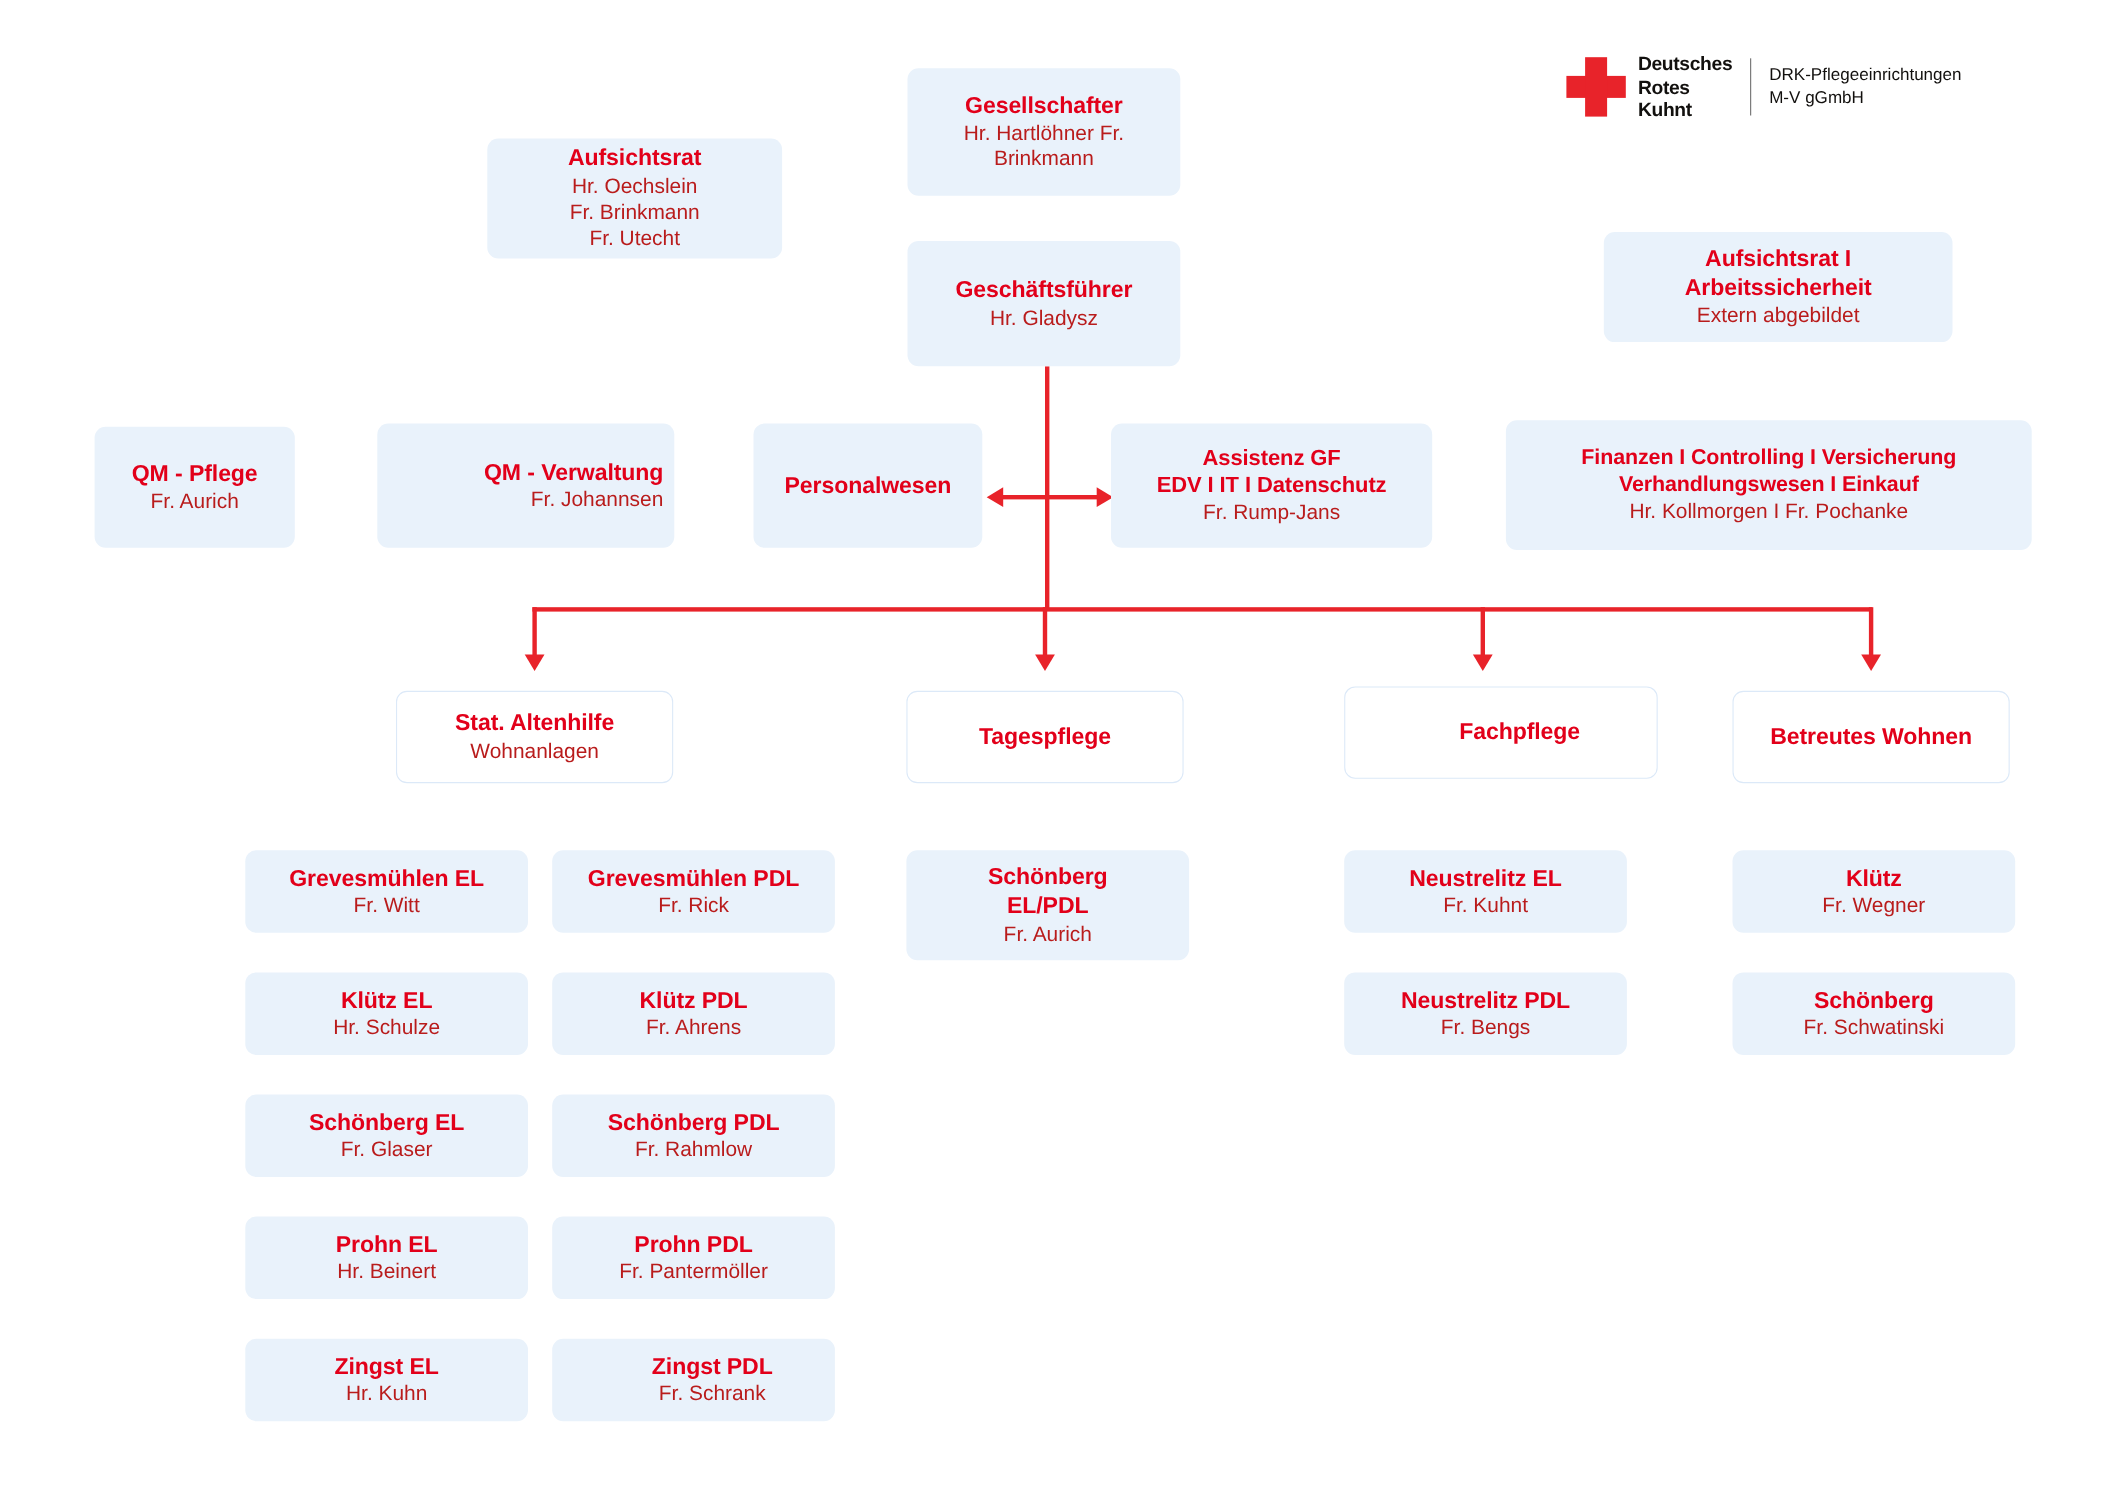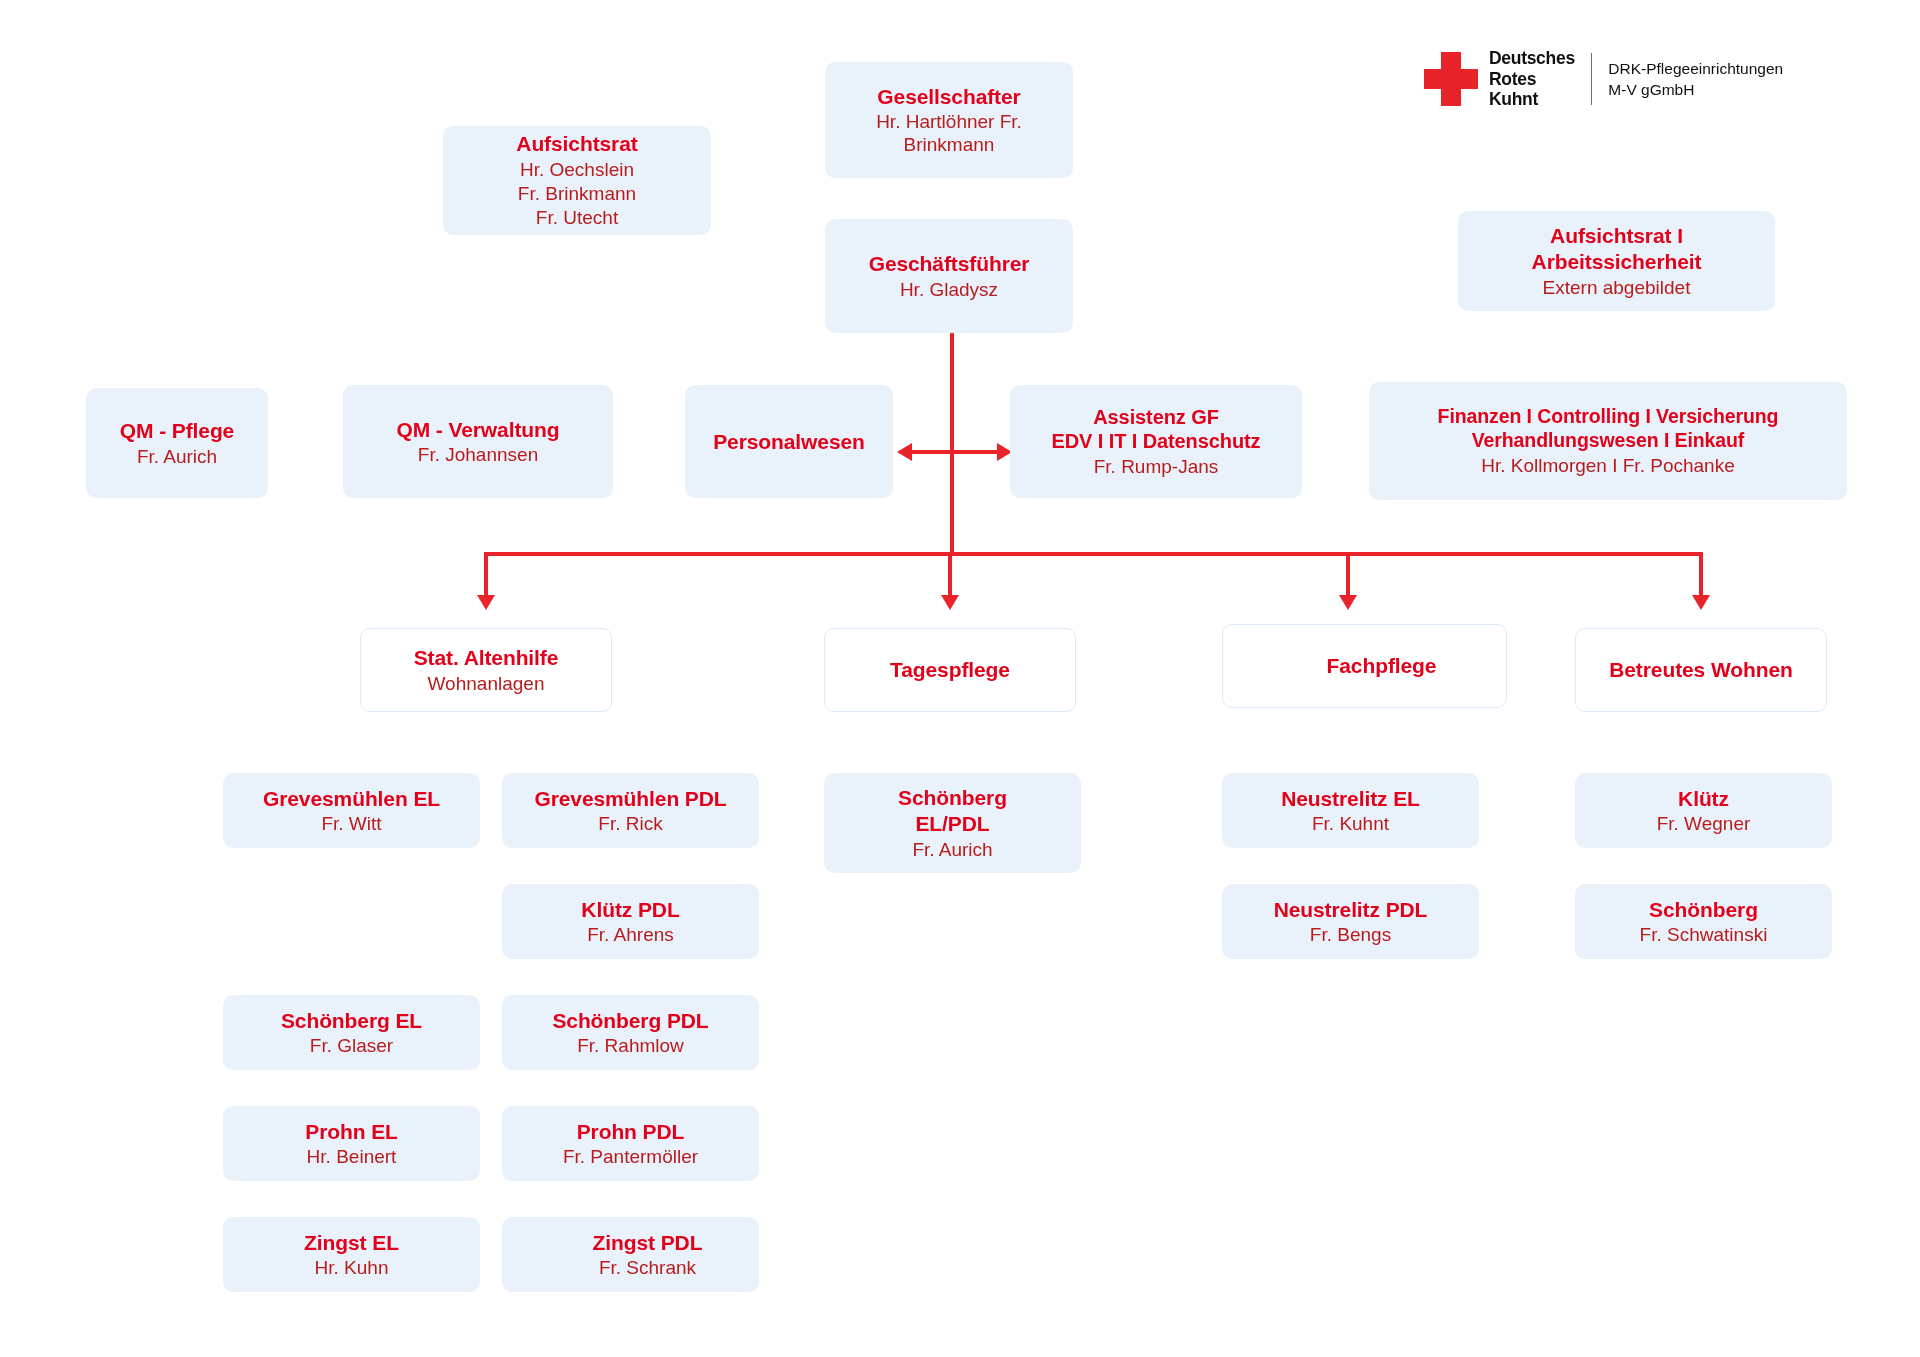--- a/index.html
+++ b/index.html
@@ -181,21 +181,21 @@
     <div class="title">Aufsichtsrat I</div>
     <div class="title">Arbeitssicherheit</div>
     <div class="sub">Extern abgebildet</div>
   </div>
 
   <div class="node" style="left:86px; top:388px; width:182px; height:110px;">
     <div class="title">QM - Pflege</div>
     <div class="sub">Fr. Aurich</div>
   </div>
 
-  <div class="node" style="left:343px; top:385px; width:270px; height:113px;">
+  <div class="node" style="left:343px; top:385px; width:270px; height:113px;align-items:flex-end;">
     <div class="title">QM - Verwaltung</div>
     <div class="sub">Fr. Johannsen</div>
   </div>
 
   <div class="node" style="left:685px; top:385px; width:208px; height:113px;">
     <div class="title">Personalwesen</div>
   </div>
 
   <div class="node" style="left:1010px; top:385px; width:292px; height:113px;">
     <div class="title small">Assistenz GF</div>
@@ -223,20 +223,24 @@
   </div>
 
   <div class="node outlined" style="left:1575px; top:628px; width:252px; height:84px;">
     <div class="title">Betreutes Wohnen</div>
   </div>
 
   <div class="node" style="left:223px; top:773px; width:257px; height:75px;">
     <div class="title">Grevesmühlen EL</div>
     <div class="sub">Fr. Witt</div>
   </div>
+  <div class="node" style="left:223px; top:884px; width:257px; height:75px;">
+    <div class="title">Klütz EL</div>
+    <div class="sub">Hr. Schulze</div>
+  </div>
   <div class="node" style="left:223px; top:995px; width:257px; height:75px;">
     <div class="title">Schönberg EL</div>
     <div class="sub">Fr. Glaser</div>
   </div>
   <div class="node" style="left:223px; top:1106px; width:257px; height:75px;">
     <div class="title">Prohn EL</div>
     <div class="sub">Hr. Beinert</div>
   </div>
   <div class="node" style="left:223px; top:1217px; width:257px; height:75px;">
     <div class="title">Zingst EL</div>

